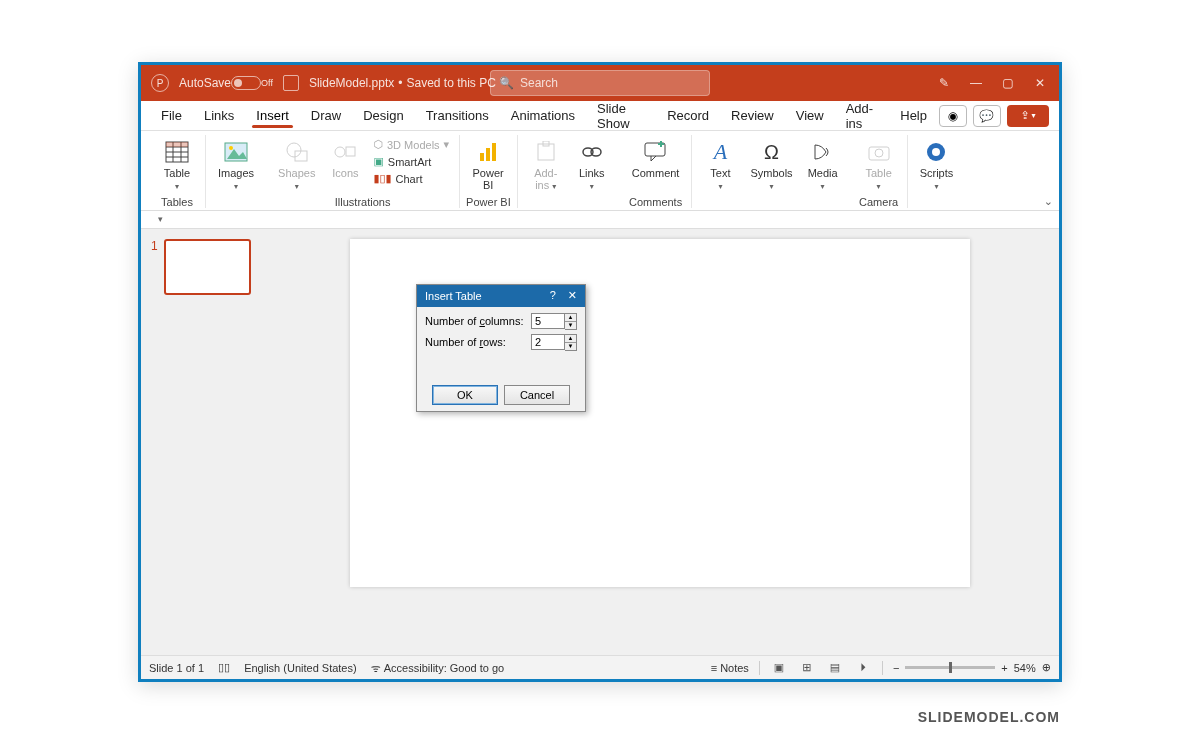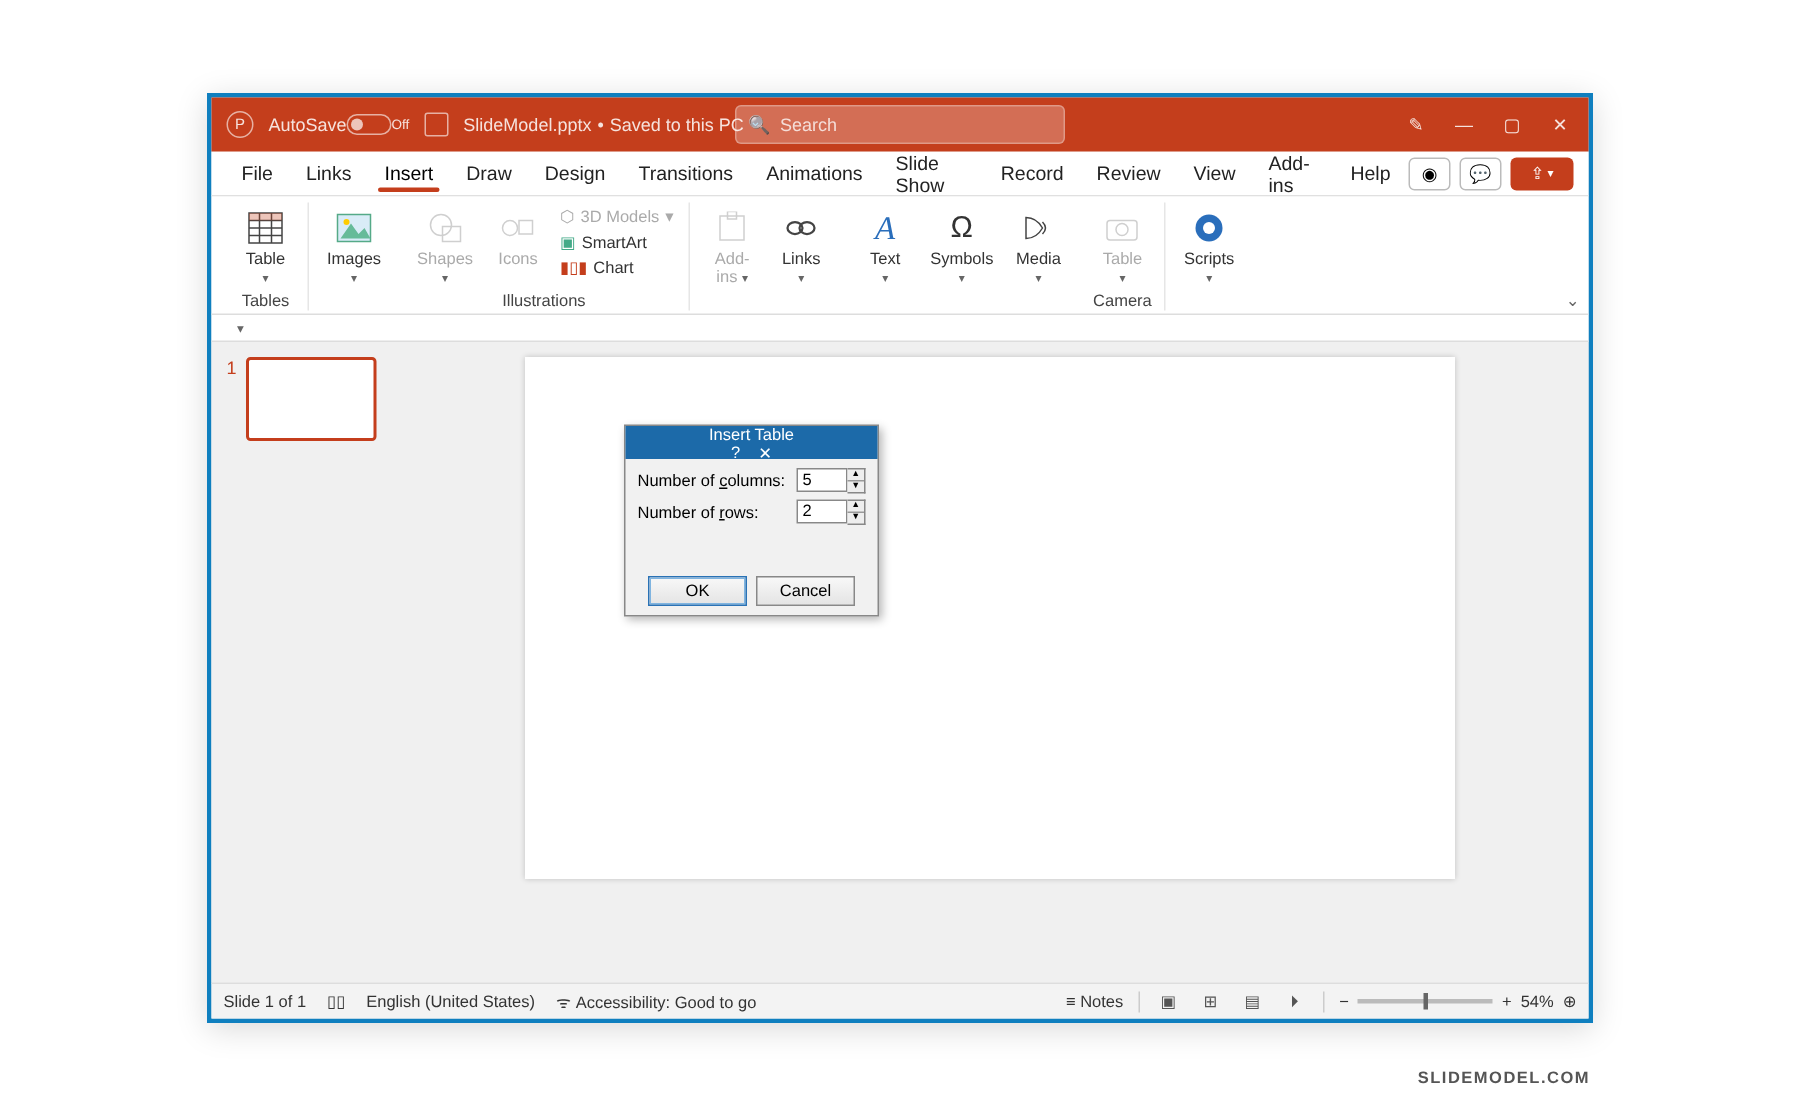--- a/index.html
+++ b/index.html
@@ -1,18 +1,18 @@
 <!DOCTYPE html>
 <html><head>
 <meta charset="utf-8">
 <style>
   * { box-sizing: border-box; margin: 0; padding: 0; font-family: "Segoe UI", Arial, sans-serif; }
   body { background: #fff; width: 1200px; height: 743px; position: relative; }
   .outer-frame { position: absolute; top: 62px; left: 138px; width: 924px; height: 620px; border: 3px solid #0f7fbf; background: #f3f3f3; box-shadow: 0 4px 20px rgba(0,0,0,0.15); display:flex; flex-direction:column; }
-  .watermark { position: absolute; bottom: 18px; right: 140px; font-size: 11px; letter-spacing: 1px; color: #555; font-weight: 600; }
+  .watermark { position: absolute; bottom: 18px; right: 140px; font-size: 14px; letter-spacing: 1px; color: #555; font-weight: 600; }
 
   
   .title-bar { height: 36px; background: #c43e1c; display:flex; align-items:center; color: rgba(255,255,255,0.85); font-size: 12px; padding: 0 4px; position:relative; }
   .tb-left { display:flex; align-items:center; gap:10px; padding-left:6px; }
   .tb-icon { width:18px; height:18px; border: 1.5px solid rgba(255,255,255,0.6); border-radius:50%; display:flex; align-items:center; justify-content:center; font-size:10px; }
   .autosave { display:flex; align-items:center; gap:0; }
   .toggle { width:30px; height:14px; border:1px solid rgba(255,255,255,0.6); border-radius:8px; position:relative; }
   .toggle::after { content:""; width:8px; height:8px; background:rgba(255,255,255,0.7); border-radius:50%; position:absolute; left:2px; top:2px; }
   .toggle-label { font-size:9px; }
   .tb-save { width:16px; height:16px; border:1.5px solid rgba(255,255,255,0.6); border-radius:2px; position:relative; }
@@ -54,21 +54,21 @@
   .workspace { flex:1; display:flex; background:#f0f0f0; overflow:hidden; }
   .slide-panel { width:120px; background:#f0f0f0; padding:10px; }
   .thumb-wrap { display:flex; gap:6px; align-items:flex-start;}
   .thumb-num { font-size:12px; color:#c43e1c; }
   .thumb { width:92px; height:56px; background:#fff; border:2px solid #c43e1c; border-radius:3px; }
   .canvas-area { flex:1; display:flex; align-items:flex-start; justify-content:center; padding-top:10px; position:relative; }
   .slide-canvas { width:620px; height:348px; background:#fff; box-shadow:0 0 4px rgba(0,0,0,0.2); }
 
   
   .dialog { position:absolute; top:55px; left:155px; width:170px; background:#f1f1f1; border:1px solid #888; box-shadow: 2px 2px 6px rgba(0,0,0,0.3); font-size:11px; }
-  .dlg-title { background:#1c6aa9; color:#fff; height:22px; display:flex; align-items:center; padding:0 8px; justify-content:space-between;flex-direction:column; }
+  .dlg-title { background:#1c6aa9; color:#fff; height:22px; display:flex; align-items:center; padding:0 8px; justify-content:space-between; }
   .dlg-title-right { display:flex; gap:12px; }
   .dlg-body { padding:6px 8px; }
   .dlg-row { display:flex; align-items:center; justify-content:space-between; margin-bottom:4px; }
   .dlg-label { font-size:11px;text-align:center; }
   .dlg-spin { display:flex; align-items:stretch; }
   .dlg-input { width:34px; height:16px; border:1px solid #888; background:#fff; font-size:11px; padding:0 3px; }
   .dlg-spinbtns { display:flex; flex-direction:column; width:12px; border:1px solid #888; border-left:none; background:#eee;}
   .dlg-spinbtns div { flex:1; font-size:6px; text-align:center; line-height:7px; border-bottom:1px solid #999;}
   .dlg-spinbtns div:last-child { border-bottom:none;}
   .dlg-buttons { display:flex; gap:6px; justify-content:center; padding-top:2px;}
@@ -212,20 +212,36 @@
             </div>
           <div class="rrowbtn">
               <span style="color:#c43e1c">▮▯▮</span>
               <span>Chart</span>
             </div>
         </div>
       </div>
       <div class="rgroup-label">Illustrations</div>
     </div>
 
+    <div class="rgroup">
+      <div class="rgroup-items">
+        <div class="rbtn">
+          <div class="ricon">
+              <svg width="22" height="22">
+                <rect x="3" y="12" width="4" height="8" fill="#f3b200"></rect>
+                <rect x="9" y="7" width="4" height="13" fill="#f3b200"></rect>
+                <rect x="15" y="2" width="4" height="18" fill="#f3b200"></rect>
+              </svg>
+            </div>
+          <div class="rlabel" style="white-space:pre">Power
+BI</div>
+        </div>
+      </div>
+      <div class="rgroup-label">Power BI</div>
+    </div>
 
     <div class="rgroup" style="border-right:none">
       <div class="rgroup-items">
         <div class="rbtn dimmed">
           <div class="ricon">
               <svg width="22" height="22" opacity="0.4">
                 <rect x="3" y="3" width="16" height="16" fill="none" stroke="#888"></rect>
                 <rect x="8" y="0" width="6" height="5" fill="none" stroke="#888"></rect>
               </svg>
             </div>
@@ -238,20 +254,36 @@
                 <ellipse cx="8" cy="10" rx="5" ry="4" fill="none" stroke="#444" stroke-width="1.5"></ellipse>
                 <ellipse cx="16" cy="10" rx="5" ry="4" fill="none" stroke="#444" stroke-width="1.5"></ellipse>
               </svg>
             </div>
           <div class="rlabel"><span>Links</span><br><span class="rcaret">▾</span></div>
         </div>
       </div>
       <div class="rgroup-label">&nbsp;</div>
     </div>
 
+    <div class="rgroup">
+      <div class="rgroup-items">
+        <div class="rbtn">
+          <div class="ricon">
+              <svg width="26" height="22">
+                <rect x="2" y="2" width="20" height="13" rx="2" fill="none" stroke="#444"></rect>
+                <path d="M8 15 L8 20 L13 15" fill="none" stroke="#444"></path>
+                <line x1="18" y1="0" x2="18" y2="6" stroke="#4a8" stroke-width="2"></line>
+                <line x1="15" y1="3" x2="21" y2="3" stroke="#4a8" stroke-width="2"></line>
+              </svg>
+            </div>
+          <div class="rlabel">Comment</div>
+        </div>
+      </div>
+      <div class="rgroup-label">Comments</div>
+    </div>
 
     <div class="rgroup" style="border-right:none">
       <div class="rgroup-items">
         <div class="rbtn">
           <div class="ricon" style="font-size:22px; color:#2a6ebb; font-style:italic; font-family:serif">A</div>
           <div class="rlabel"><span>Text</span><br><span class="rcaret">▾</span></div>
         </div>
         <div class="rbtn">
           <div class="ricon" style="font-size:20px">Ω</div>
           <div class="rlabel"><span>Symbols</span><br><span class="rcaret">▾</span></div>

